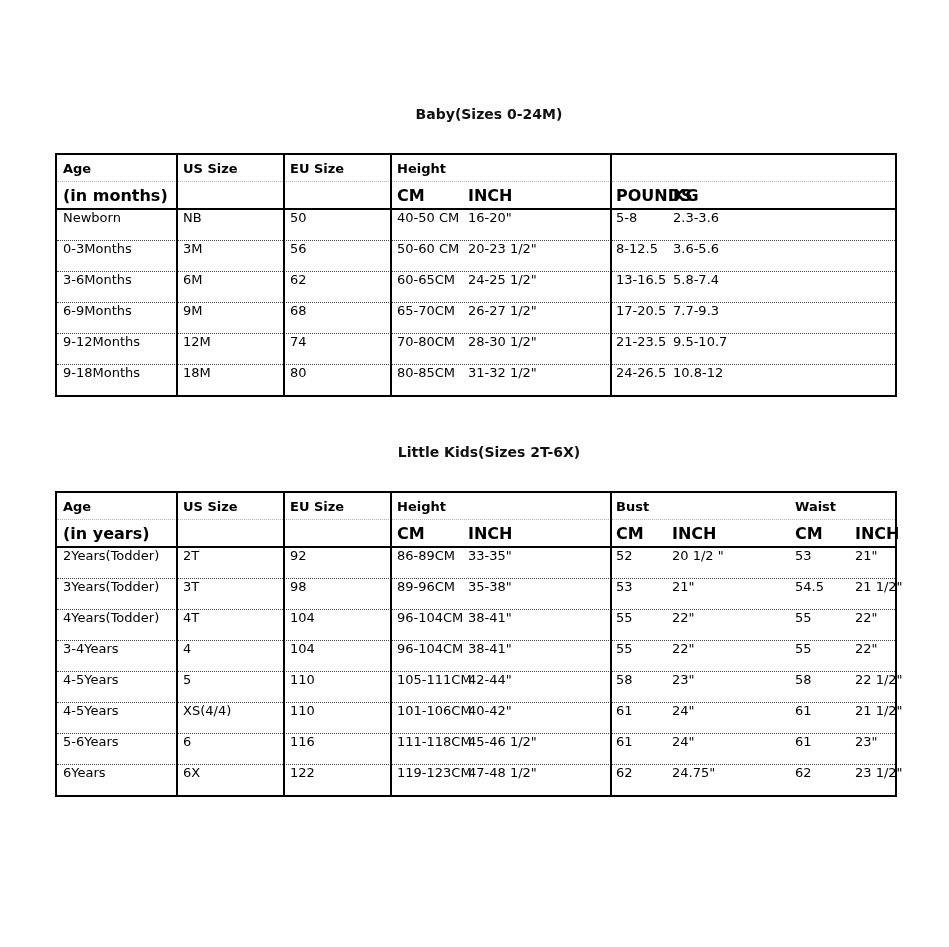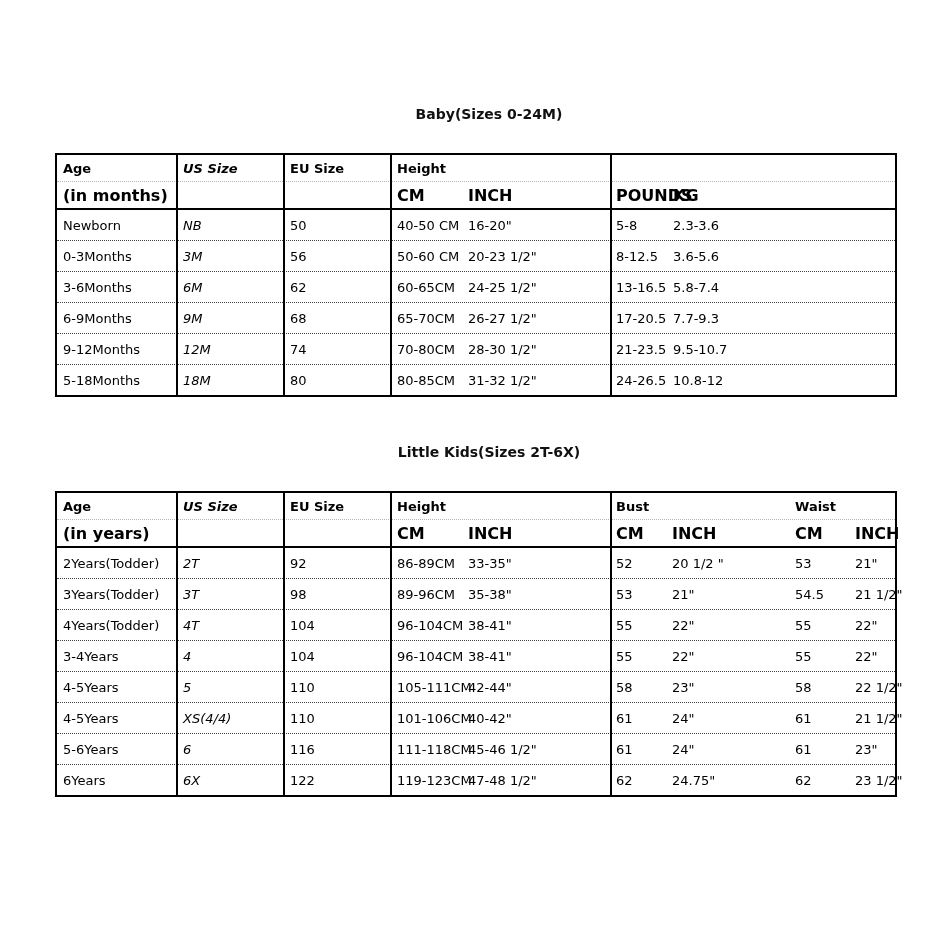--- a/index.html
+++ b/index.html
@@ -42,36 +42,36 @@
     font-size:13px;
     white-space:nowrap;
   }
   .hline1{border-bottom:1px dotted #b5b5b5;}
   .sub{
     font-size:16px;
     font-weight:bold;
   }
   .trow{
     display:flex;
-    align-items:center;
+    align-items:flex-start;
     height:30px;
     font-size:13px;
     border-bottom:1px dotted #444;
     white-space:nowrap;
   }
   .trow:last-child{border-bottom:none;}
   .cell{
     display:inline-block;
     box-sizing:border-box;
     flex:0 0 auto;
     overflow:visible;
   }
   
   .ca{width:121px;padding-left:6px;}
-  .cb{width:107px;padding-left:5px;font-style:italic;}
+  .cb{width:107px;padding-left:5px;}
   .cc{width:107px;padding-left:5px;}
   .hfull{width:218px;padding-left:5px;}
   .hcm{width:76px;padding-left:5px;}
   .hinch{width:142px;}
   .wfull{width:283px;padding-left:6px;}
   .w1{width:61px;padding-left:6px;}
   .w2{width:222px;padding-left:2px;}
   .bw1{width:185px;padding-left:6px;}
   .bw2{width:100px;}
   .b1{width:62px;padding-left:6px;}
@@ -149,21 +149,21 @@
         <div class="trow">
           <span class="cell ca">9-12Months</span>
           <span class="cell cb">12M</span>
           <span class="cell cc">74</span>
           <span class="cell hcm">70-80CM</span>
           <span class="cell hinch">28-30 1/2"</span>
           <span class="cell w1">21-23.5</span>
           <span class="cell w2">9.5-10.7</span>
         </div>
         <div class="trow">
-          <span class="cell ca">5-18Months</span>
+          <span class="cell ca">9-18Months</span>
           <span class="cell cb">18M</span>
           <span class="cell cc">80</span>
           <span class="cell hcm">80-85CM</span>
           <span class="cell hinch">31-32 1/2"</span>
           <span class="cell w1">24-26.5</span>
           <span class="cell w2">10.8-12</span>
         </div>
       </div>
   </div>
 

